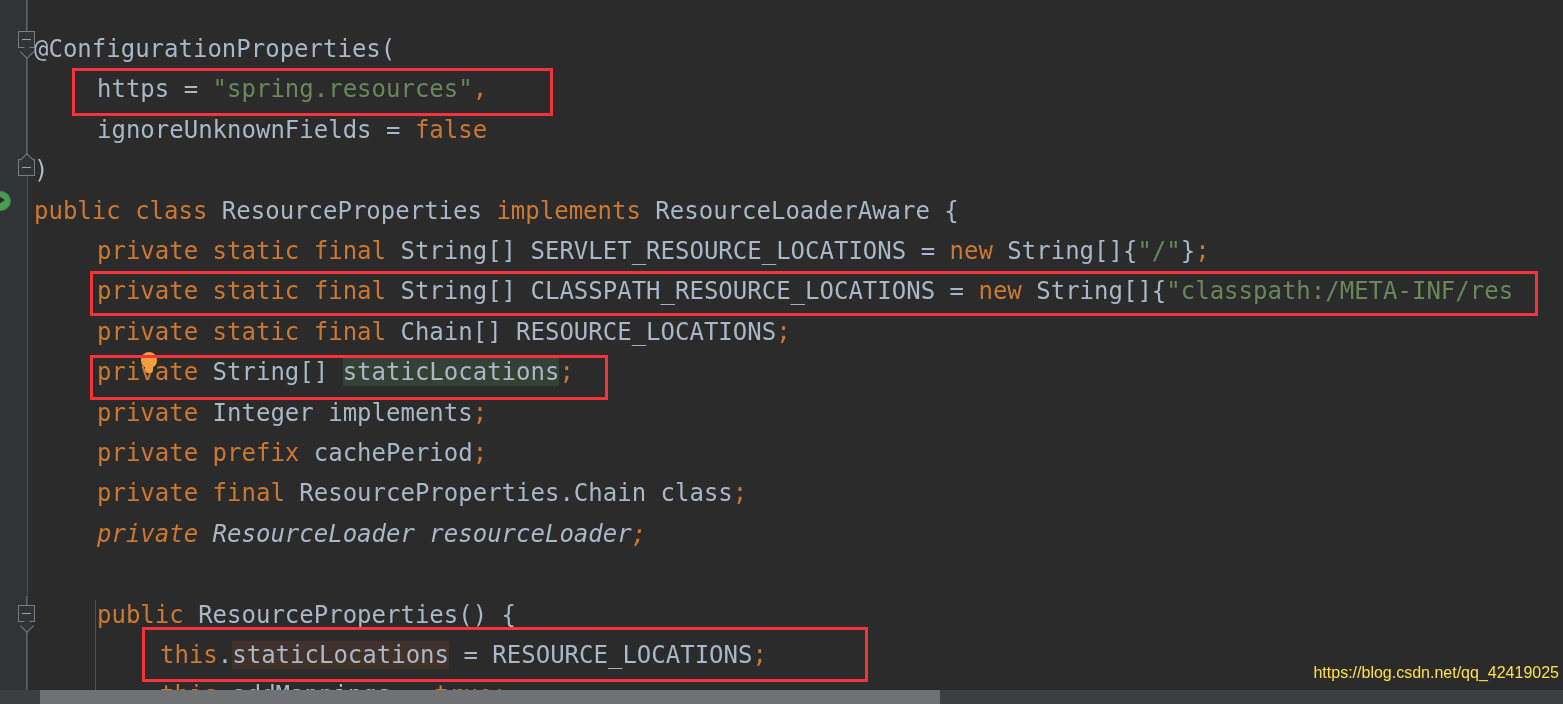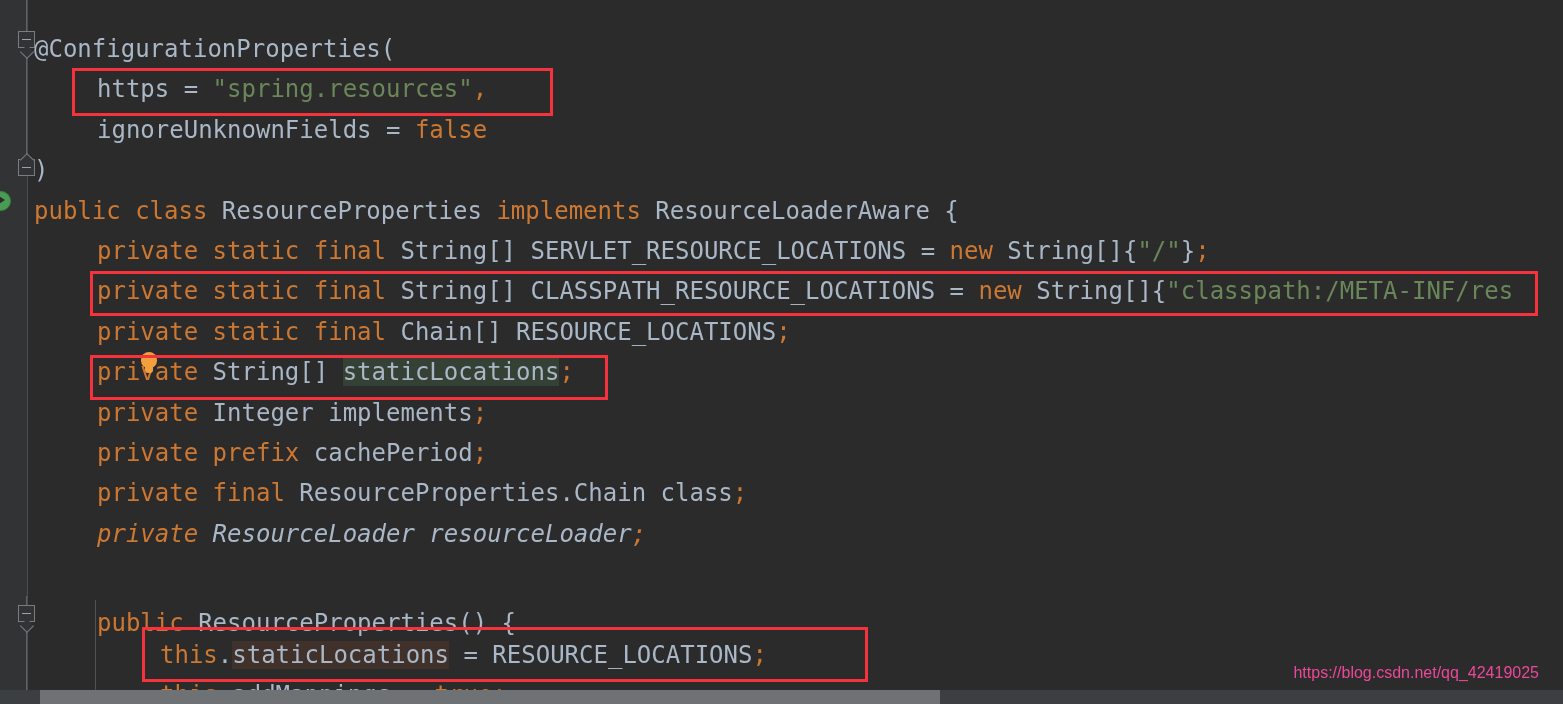--- a/index.html
+++ b/index.html
@@ -184,25 +184,25 @@
     position: absolute;
     bottom: 0;
     height: 14px;
     background: #6e7274;
     border-radius: 0;
   }
 
   
   .watermark {
     position: absolute;
-    right: 24px;
+    right: 4px;
     bottom: 22px;
     font-family: "Liberation Sans", sans-serif;
     font-size: 16px;
-    color: #ec4899;
+    color: #fde047;
     white-space: nowrap;
   }
 </style>
 </head>
 <body>
 
 <div id="screen">
 
   <div class="gutter"></div>
   <div class="gutter-divider"></div>
@@ -235,21 +235,21 @@
         <div class="line" style="top: 190.6px; left: 6px;"><span class="kw">public</span><span class="punc"> </span><span class="kw">class</span><span class="id"> ResourceProperties </span><span class="kw">implements</span><span class="id"> ResourceLoaderAware {</span></div>
         <div class="line" style="top: 231px; left: 69px;"><span class="kw">private</span><span class="punc"> </span><span class="kw">static</span><span class="punc"> </span><span class="kw">final</span><span class="id"> String[] SERVLET_RESOURCE_LOCATIONS = </span><span class="kw">new</span><span class="id"> String[]{</span><span class="str">"/"</span><span class="id">}</span><span class="semi">;</span></div>
         <div class="line" style="top: 271.4px; left: 69px;"><span class="kw">private</span><span class="punc"> </span><span class="kw">static</span><span class="punc"> </span><span class="kw">final</span><span class="id"> String[] CLASSPATH_RESOURCE_LOCATIONS = </span><span class="kw">new</span><span class="id"> String[]{</span><span class="str">"classpath:/META-INF/res</span></div>
         <div class="line" style="top: 311.8px; left: 69px;"><span class="kw">private</span><span class="punc"> </span><span class="kw">static</span><span class="punc"> </span><span class="kw">final</span><span class="id"> Chain[] RESOURCE_LOCATIONS</span><span class="semi">;</span></div>
         <div class="line" style="top: 352.2px; left: 69px;"><span class="kw">private</span><span class="id"> String[] </span><span class="id hl-read">staticLocations</span><span class="semi">;</span></div>
         <div class="line" style="top: 392.6px; left: 69px;"><span class="kw">private</span><span class="id"> Integer implements</span><span class="semi">;</span></div>
         <div class="line" style="top: 433px; left: 69px;"><span class="kw">private</span><span class="punc"> </span><span class="kw">prefix</span><span class="id"> cachePeriod</span><span class="semi">;</span></div>
         <div class="line" style="top: 473.4px; left: 69px;"><span class="kw">private</span><span class="punc"> </span><span class="kw">final</span><span class="id"> ResourceProperties.Chain class</span><span class="semi">;</span></div>
         <div class="line" style="top: 513.8px; left: 69px; font-style: italic;"><span class="kw">private</span><span class="id"> ResourceLoader resourceLoader</span><span class="semi">;</span></div>
         <div class="line" style="top: 554.2px; left: 69px;"></div>
-        <div class="line" style="top: 594.6px; left: 69px; margin-top: 8px;"><span class="kw">public</span><span class="id"> ResourceProperties() {</span></div>
+        <div class="line" style="top: 594.6px; left: 69px;"><span class="kw">public</span><span class="id"> ResourceProperties() {</span></div>
         <div class="line" style="top: 635px; left: 132px;"><span class="kw">this</span><span class="id">.</span><span class="id hl-write">staticLocations</span><span class="id"> = RESOURCE_LOCATIONS</span><span class="semi">;</span></div>
         <div class="line" style="top: 675.4px; left: 132px;"><span class="kw">this</span><span class="id">.addMappings = </span><span class="kw">true</span><span class="semi">;</span></div>
       </div>
   </div>
 
   <div class="bulb" style="left:139px; top:352px;">
     <div class="glass"></div>
     <div class="filament"></div>
     <div class="base"></div>
   </div>

